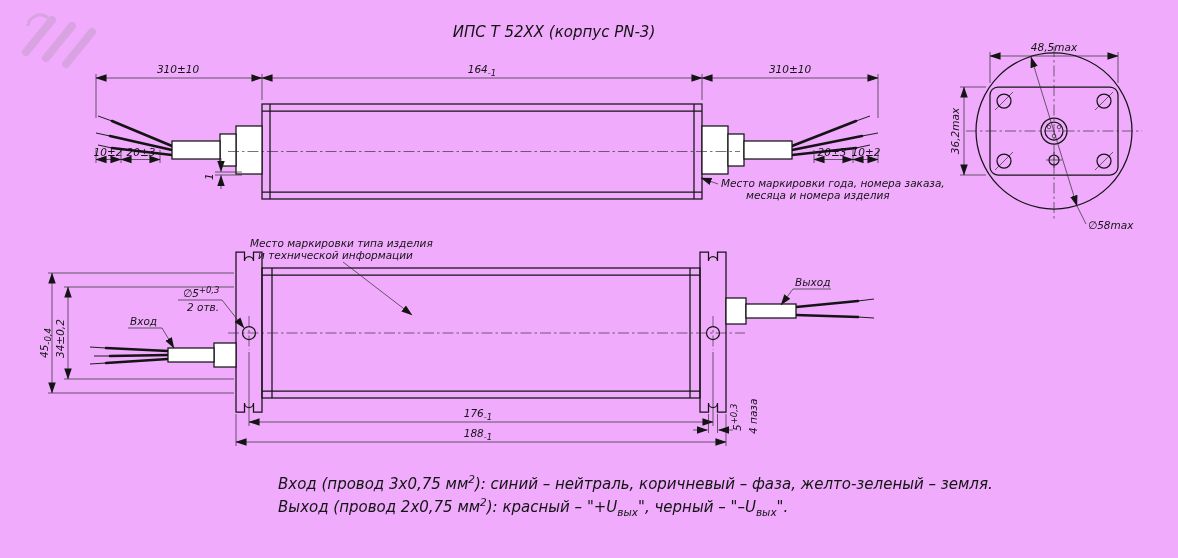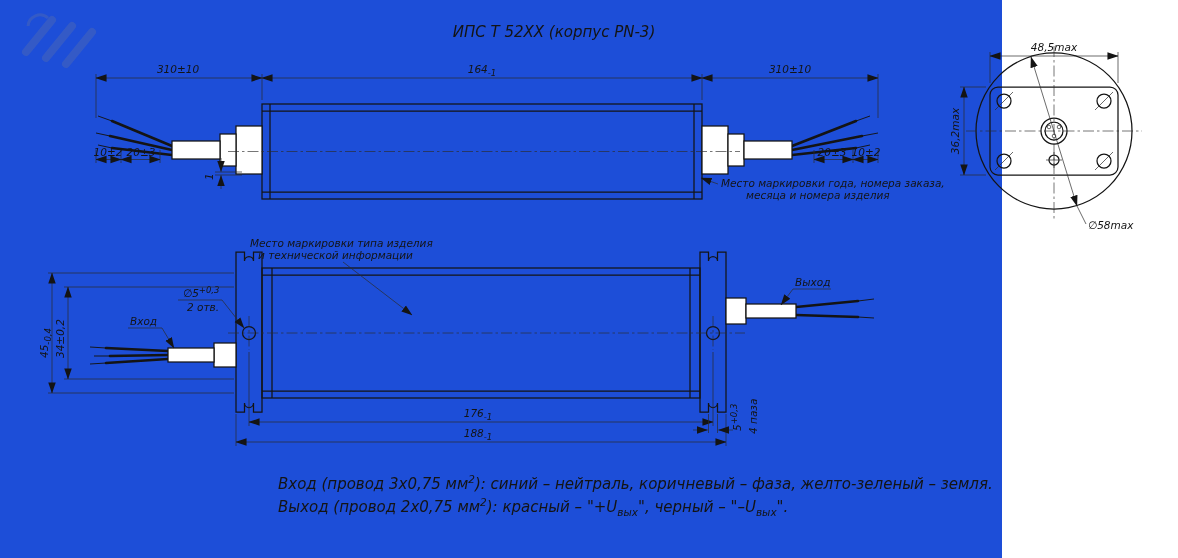--- a/index.html
+++ b/index.html
@@ -1,16 +1,16 @@
 <!DOCTYPE html>
 <html><head>
 <meta charset="utf-8">
 <style>
   html,body{margin:0;padding:0;background:#fff;width:1178px;height:558px;overflow:hidden}
-  .sheet{position:relative;width:1002px;height:558px;background:#1d4ed8}
+  .sheet{position:relative;width:1178px;height:558px;background:#f0abfc}
   svg text{font-family:"DejaVu Sans","Liberation Sans",sans-serif;font-style:italic;fill:#141414}
   .s8{font-size:8.5px}
   .s10{font-size:10.5px}
   .s15{font-size:15px}
   .ln{stroke:#141414;stroke-width:1.25;fill:none}
   .lnf{stroke:#141414;stroke-width:1.25;fill:#fff}
   .tn{stroke:#2b2b2b;stroke-width:.7;fill:none}
   .cl{stroke:#2b2b2b;stroke-width:.65;fill:none;stroke-dasharray:11 3 2.5 3}
   .wire{stroke:#141414;stroke-width:2.6;fill:none;stroke-linecap:round}
   .bare{stroke:#141414;stroke-width:.95;fill:none}

